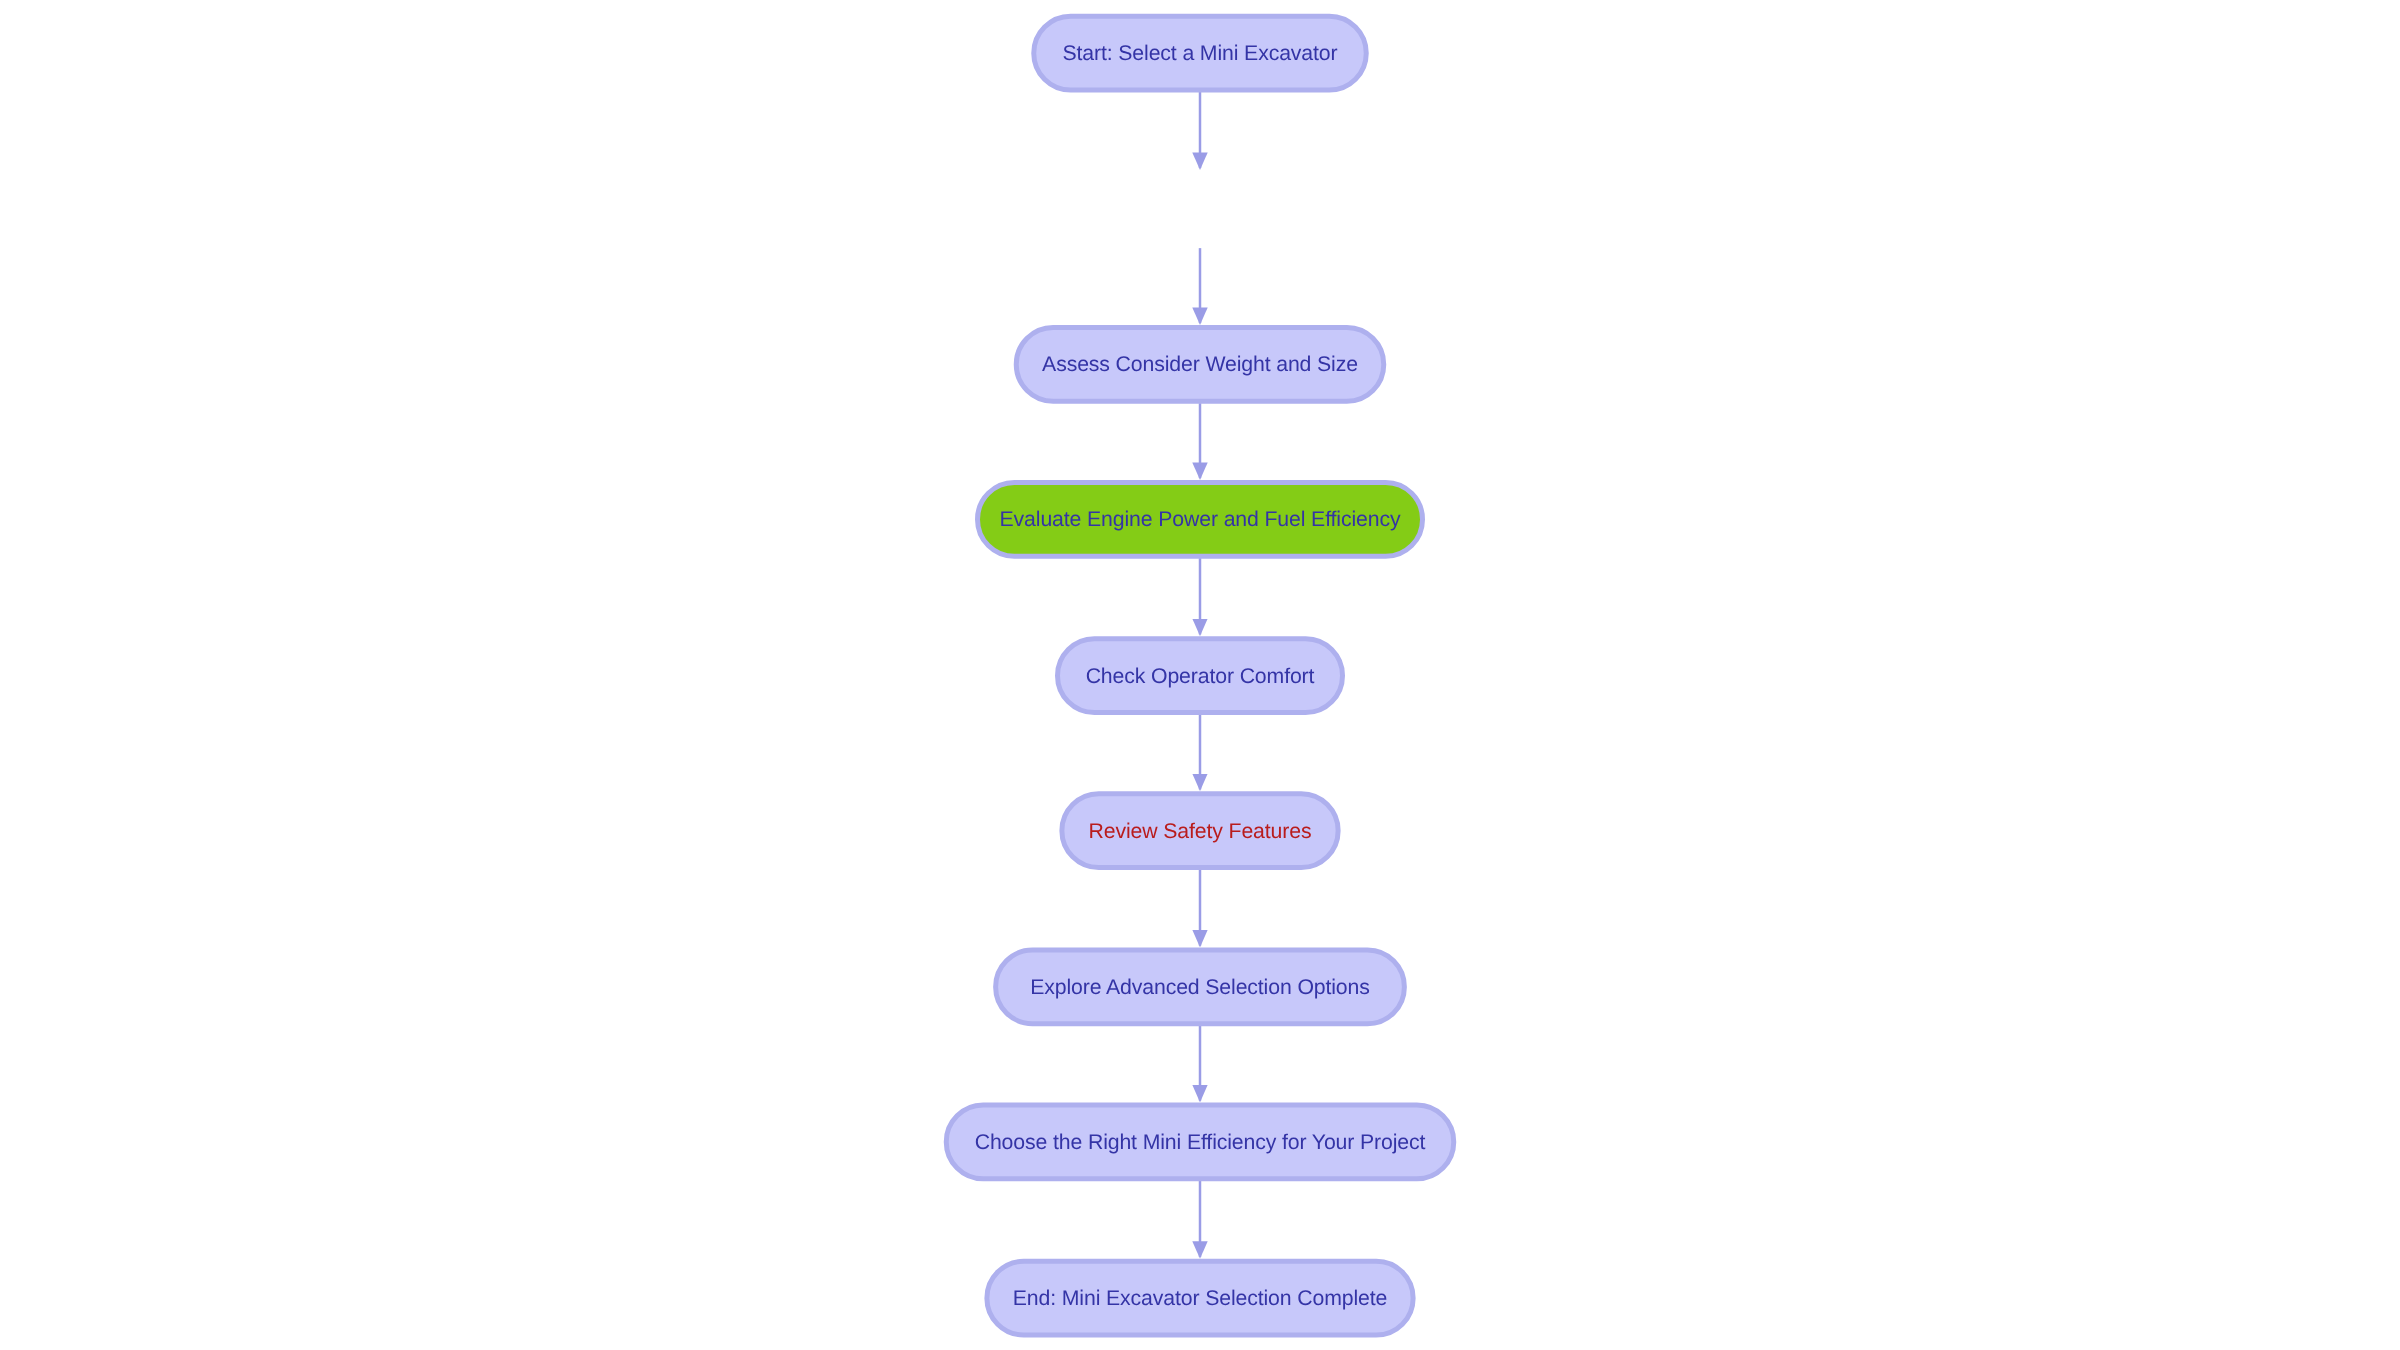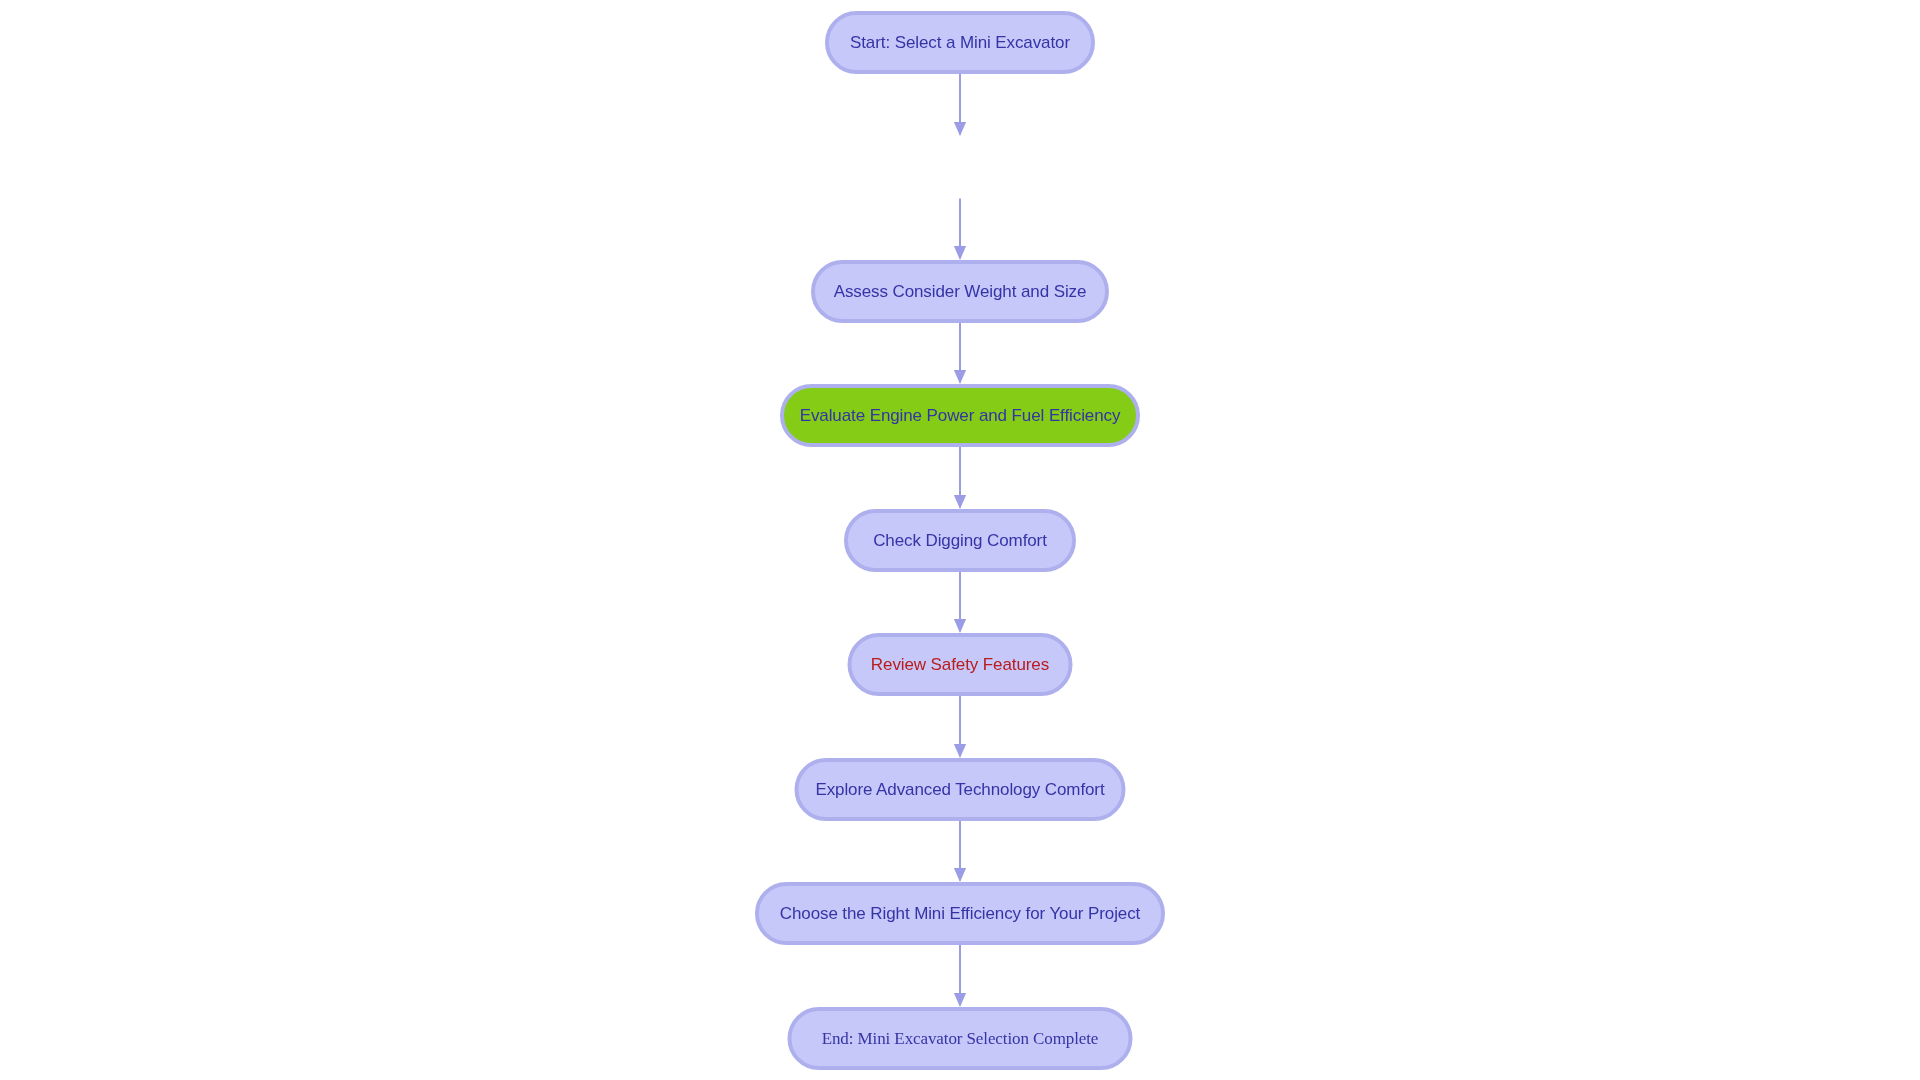--- a/index.html
+++ b/index.html
@@ -89,29 +89,29 @@
       <div class="flow-node" style="left: 960px; top: 10.5px; width: 270px; background: rgb(199, 200, 250); border-color: rgb(174, 176, 238);">
         <span class="flow-node-label" style="color: rgb(52, 52, 166);">Start: Select a Mini Excavator</span>
       </div>
       <div class="flow-node" style="left: 960px; top: 259.5px; width: 298px; background: rgb(199, 200, 250); border-color: rgb(174, 176, 238);">
         <span class="flow-node-label" style="color: rgb(52, 52, 166);">Assess Consider Weight and Size</span>
       </div>
       <div class="flow-node" style="left: 960px; top: 383.5px; width: 360px; background: #84cc16; border-color: rgb(174, 176, 238);">
         <span class="flow-node-label" style="color: rgb(52, 52, 166);">Evaluate Engine Power and Fuel Efficiency</span>
       </div>
       <div class="flow-node" style="left: 960px; top: 508.5px; width: 232px; background: rgb(199, 200, 250); border-color: rgb(174, 176, 238);">
-        <span class="flow-node-label" style="color: rgb(52, 52, 166);">Check Digging Comfort</span>
+        <span class="flow-node-label" style="color: rgb(52, 52, 166);">Check Operator Comfort</span>
       </div>
       <div class="flow-node" style="left: 960px; top: 632.5px; width: 225px; background: rgb(199, 200, 250); border-color: rgb(174, 176, 238);">
         <span class="flow-node-label" style="color: #b91c1c;">Review Safety Features</span>
       </div>
       <div class="flow-node" style="left: 960px; top: 757.5px; width: 331px; background: rgb(199, 200, 250); border-color: rgb(174, 176, 238);">
-        <span class="flow-node-label" style="color: rgb(52, 52, 166);">Explore Advanced Technology Comfort</span>
+        <span class="flow-node-label" style="color: rgb(52, 52, 166);">Explore Advanced Selection Options</span>
       </div>
       <div class="flow-node" style="left: 960px; top: 881.5px; width: 410px; background: rgb(199, 200, 250); border-color: rgb(174, 176, 238);">
         <span class="flow-node-label" style="color: rgb(52, 52, 166);">Choose the Right Mini Efficiency for Your Project</span>
       </div>
       <div class="flow-node" style="left: 960px; top: 1006.5px; width: 345px; background: rgb(199, 200, 250); border-color: rgb(174, 176, 238);">
-        <span class="flow-node-label" style="color: rgb(52, 52, 166); font-family: Liberation Serif, serif;">End: Mini Excavator Selection Complete</span>
+        <span class="flow-node-label" style="color: rgb(52, 52, 166);">End: Mini Excavator Selection Complete</span>
       </div>
     </div>
 
 </div>
 
 </body></html>

